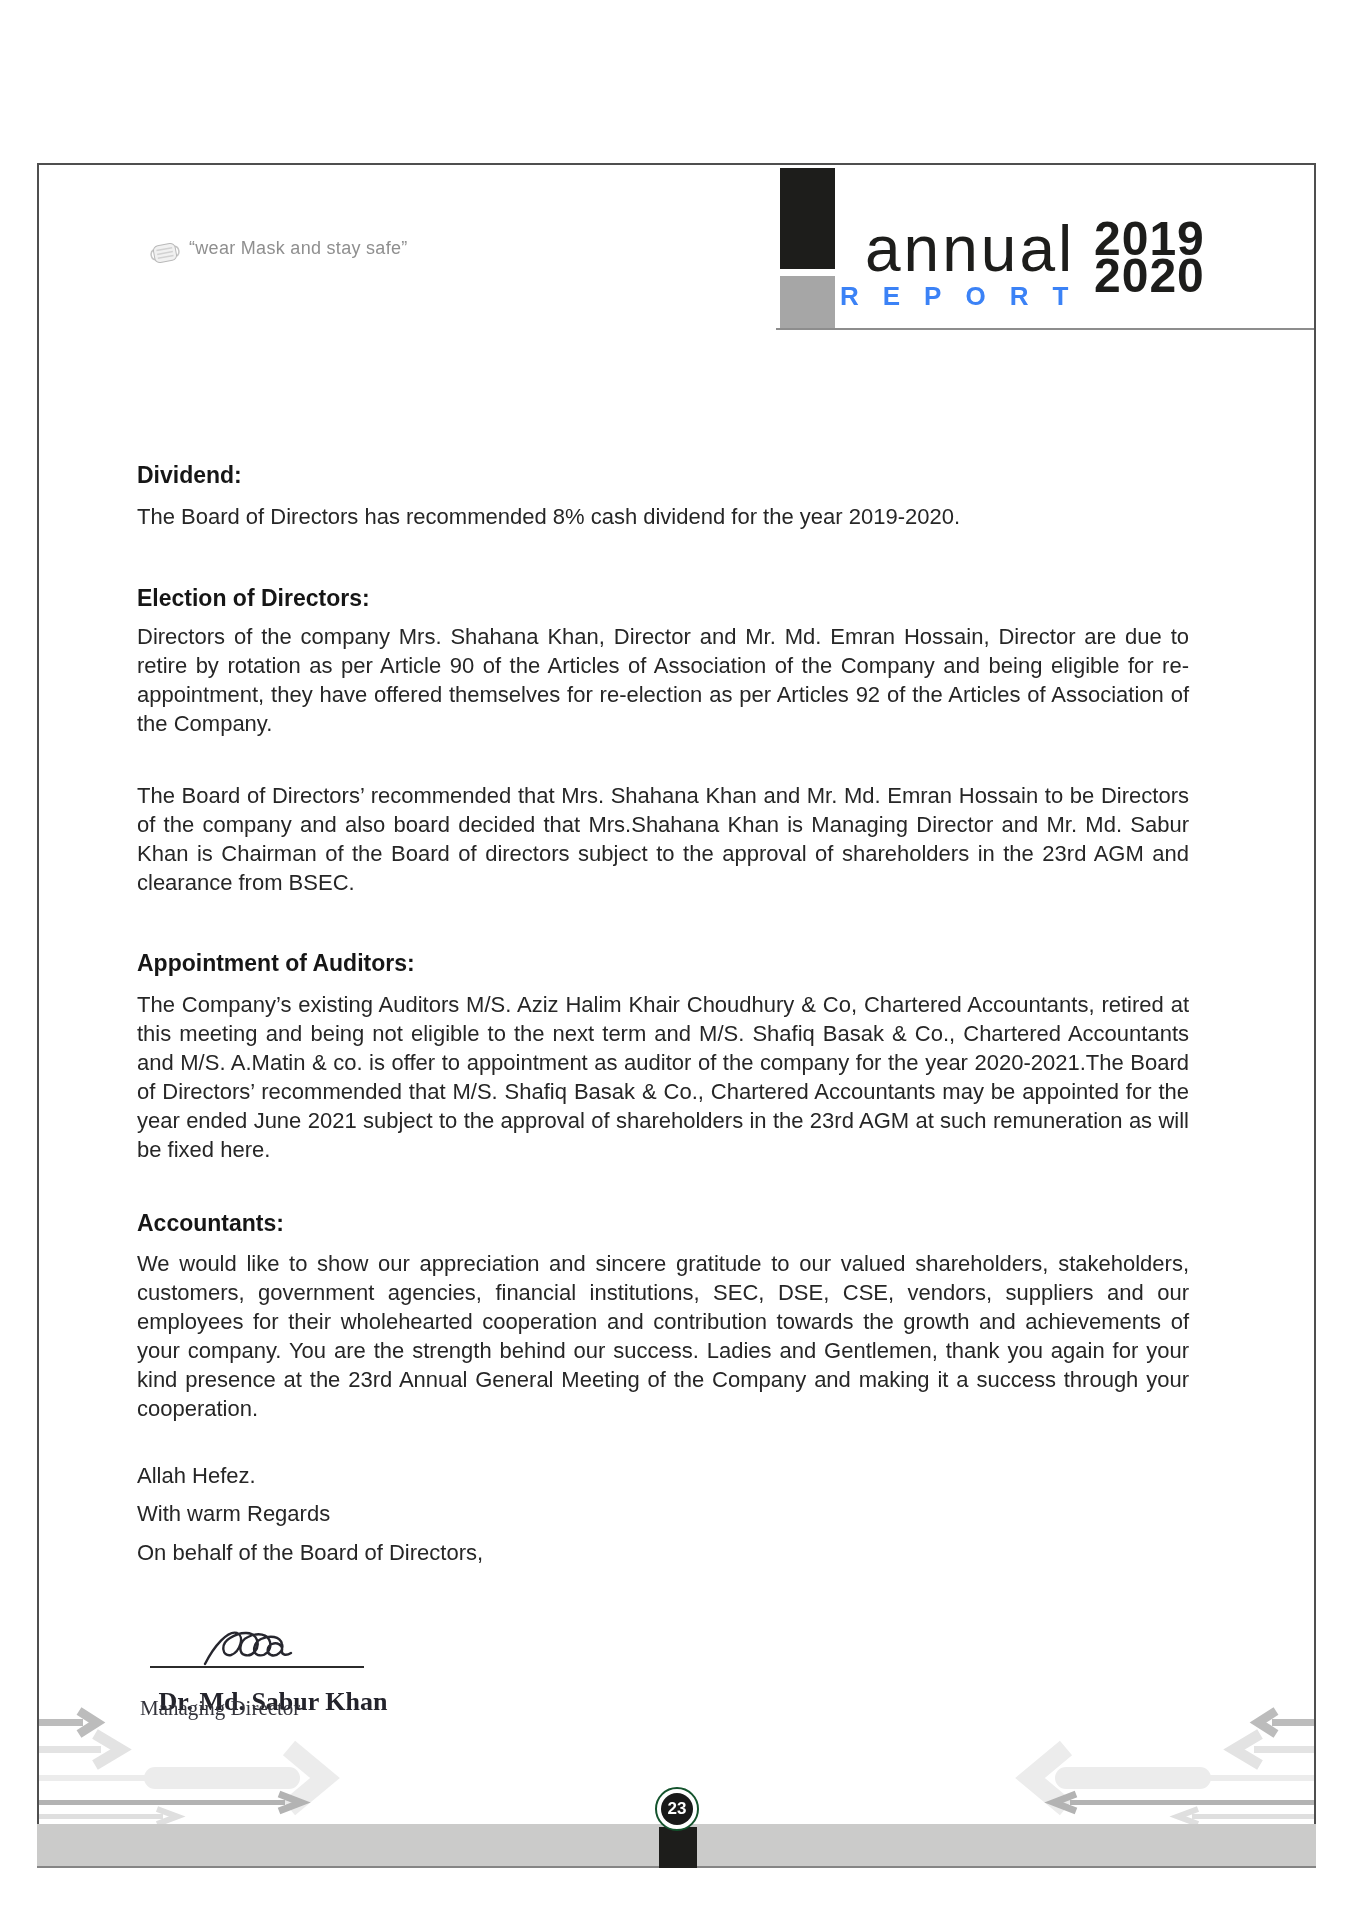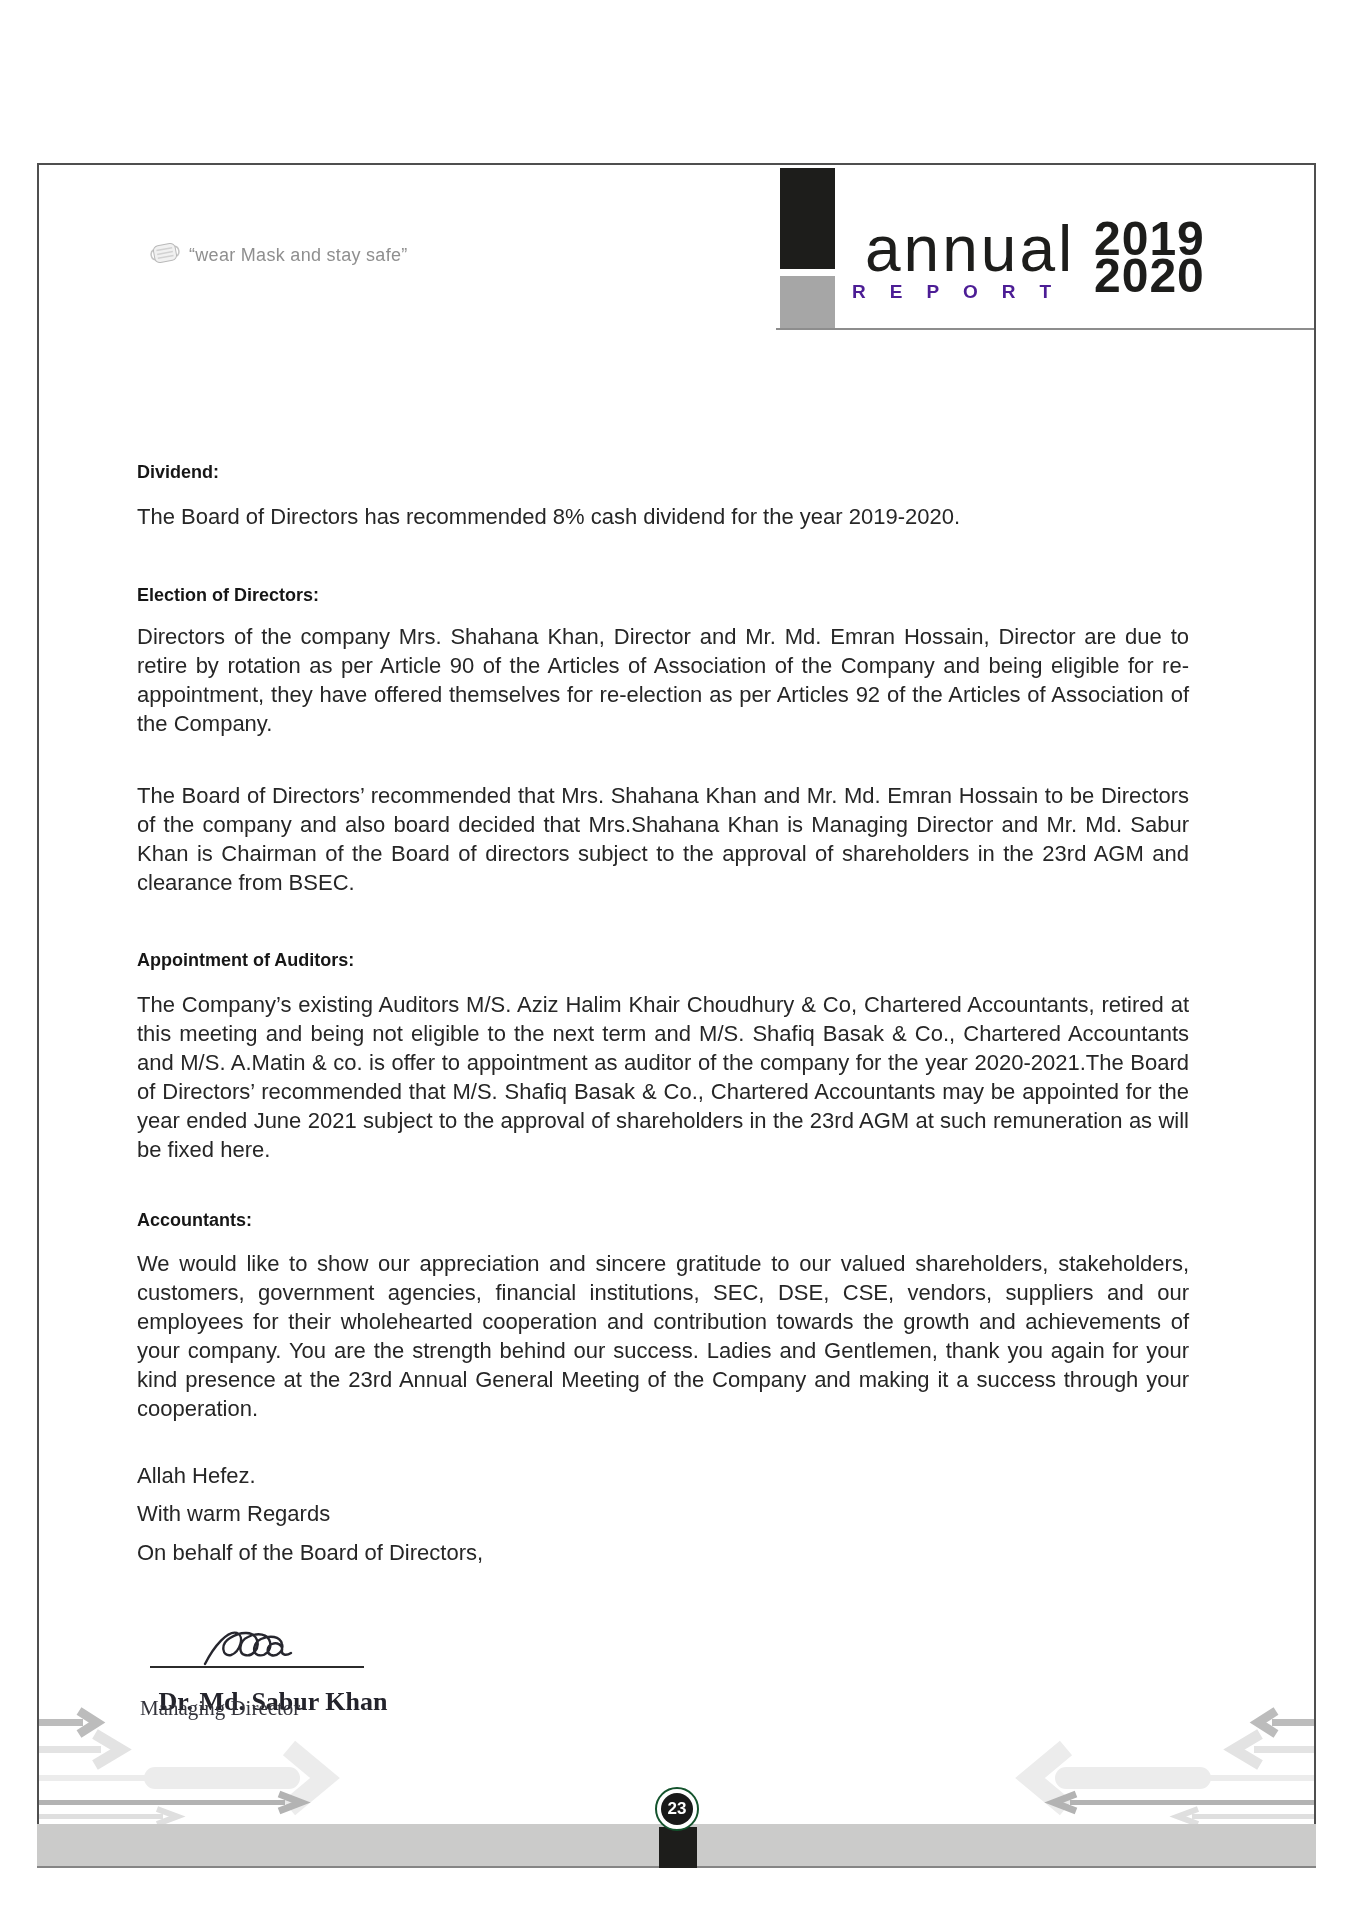--- a/index.html
+++ b/index.html
@@ -4,37 +4,37 @@
 <style>
   html,body{margin:0;padding:0;background:#ffffff;}
   .page{position:relative;width:1357px;height:1920px;background:#ffffff;
         font-family:"Liberation Sans", sans-serif;overflow:hidden;}
 
   
   .frame{position:absolute;left:37px;top:163px;width:1279px;height:1705px;
          border:2px solid #4f4f4f;box-sizing:border-box;z-index:1;}
 
   
-  .mask-note{position:absolute;left:148px;top:238px;display:flex;align-items:center;gap:7px;z-index:2;}
+  .mask-note{position:absolute;left:148px;top:238px;display:flex;gap:7px;z-index:2;}
   .mask-note .txt{font-size:18px;color:#8f8f8f;letter-spacing:0.3px;}
 
   
   .logo-box{position:absolute;left:776px;top:165px;width:538px;height:165px;background:#ffffff;
             border-bottom:2px solid #8d8d8d;box-sizing:border-box;z-index:2;}
   .logo-black{position:absolute;left:4px;top:3px;width:55px;height:101px;background:#1d1d1b;}
   .logo-gray{position:absolute;left:4px;top:111px;width:55px;height:52px;background:#a6a6a6;}
   .logo-annual{position:absolute;left:76px;top:52px;font-size:64px;font-weight:400;letter-spacing:3px;
                line-height:1;color:#1d1d1b;margin-left:13px;}
-  .logo-report{position:absolute;left:76px;top:116px;font-size:19px;font-weight:700;letter-spacing:24px;
-               color:#4c1d95;white-space:nowrap;}
+  .logo-report{position:absolute;left:64px;top:116px;font-size:26px;font-weight:700;letter-spacing:24px;
+               color:#3b82f6;white-space:nowrap;}
   .logo-years{position:absolute;left:318px;top:55px;font-size:48px;font-weight:800;line-height:37px;
               color:#1d1d1b;letter-spacing:1px;}
 
   
-  .h{position:absolute;left:137px;margin:0;font-size:18px;font-weight:700;color:#161616;z-index:2;}
+  .h{position:absolute;left:137px;margin:0;font-size:23px;font-weight:700;color:#161616;z-index:2;}
   .para{position:absolute;left:137px;width:1052px;margin:0;font-size:22px;line-height:29px;
         color:#262626;text-align:justify;z-index:2;}
   .closing-line{position:absolute;left:137px;margin:0;font-size:22px;color:#262626;z-index:2;}
 
   
   .sig-scribble{position:absolute;left:200px;top:1620px;z-index:2;}
   .sig-line{position:absolute;left:150px;top:1666px;width:214px;border-top:2px solid #2b2b2b;z-index:2;}
   .sig-name{position:absolute;left:140px;top:1671px;width:234px;margin:16px;text-align:center;
             font-family:"Liberation Serif", serif;font-weight:700;font-size:26px;color:#23232b;z-index:2;}
   .sig-title{position:absolute;left:140px;top:1696px;width:234px;margin:0;text-align:left;

